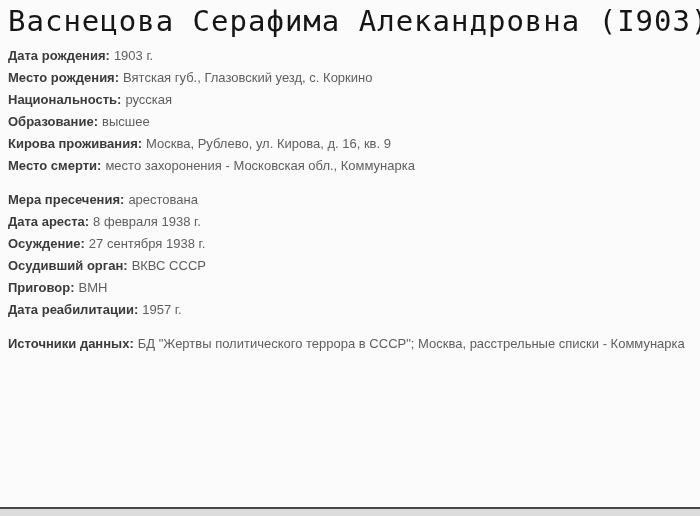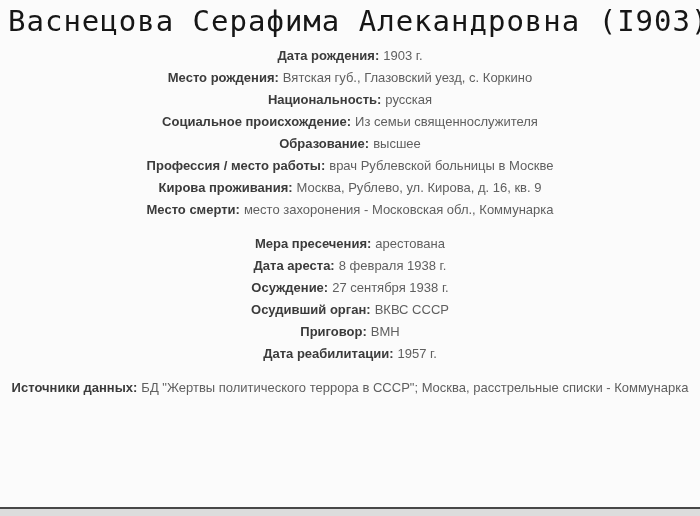--- a/index.html
+++ b/index.html
@@ -26,21 +26,20 @@
     line-height: 34px;
     color: #161616;
     margin: 0 0 7px 0;
     white-space: nowrap;
   }
   .fields p {
     margin: 0;
     font-size: 13px;
     line-height: 22px;
     color: #5f5f5f;
-    text-align: center;
   }
   .fields p.gap {
     margin-top: 12px;
   }
   .lbl {
     font-weight: bold;
     color: #3b3b3b;
     margin-right: 4px;
   }
   .footer-edge {
@@ -63,25 +62,23 @@
 
   <div class="fields">
 
     <p><span class="lbl">Дата рождения:</span><span class="val">1903 г.</span></p>
 
     <p><span class="lbl">Место рождения:</span><span class="val">Вятская губ., Глазовский уезд, с. Коркино</span></p>
 
 
     <p><span class="lbl">Национальность:</span><span class="val">русская</span></p>
 
-    <p><span class="lbl">Социальное происхождение:</span><span class="val">Из семьи священнослужителя</span></p>
 
     <p><span class="lbl">Образование:</span><span class="val">высшее</span></p>
 
-    <p><span class="lbl">Профессия / место работы:</span><span class="val">врач Рублевской больницы в Москве</span></p>
 
     <p><span class="lbl">Кирова проживания:</span><span class="val">Москва, Рублево, ул. Кирова, д. 16, кв. 9</span></p>
 
 
 
     <p><span class="lbl">Место смерти:</span><span class="val">место захоронения - Московская обл., Коммунарка</span></p>
 
     <p class="gap"><span class="lbl">Мера пресечения:</span><span class="val">арестована</span></p>
 
     <p><span class="lbl">Дата ареста:</span><span class="val">8 февраля 1938 г.</span></p>

